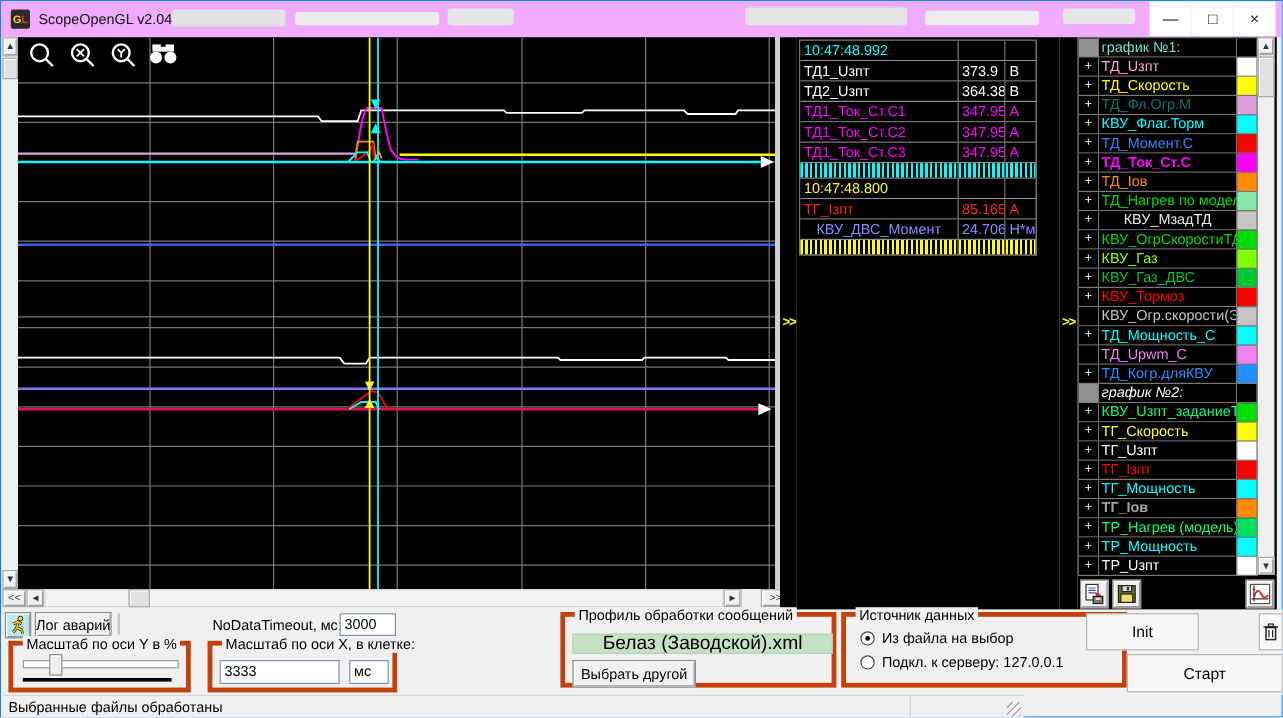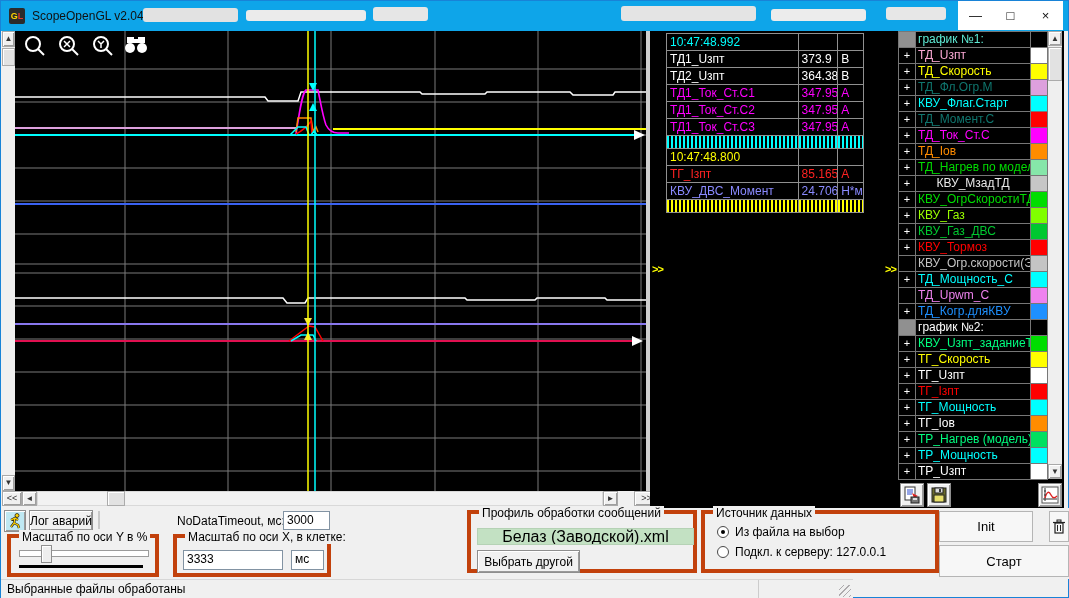--- a/index.html
+++ b/index.html
@@ -1,21 +1,21 @@
 <!DOCTYPE html>
 <html><head>
 <meta charset="utf-8">
 <style>
   html,body{margin:0;padding:0}
   body{width:1069px;height:598px;position:relative;overflow:hidden;
        font-family:"Liberation Sans",sans-serif;background:#F0F0F0;font-size:12px;color:#000}
   .abs{position:absolute}
   
   .window{position:absolute;inset:0;border:1px solid #1883D7;box-sizing:border-box;background:#F0F0F0}
-  .titlebar{position:absolute;left:0;top:0;width:100%;height:30px;background:#0ea5e9}
+  .titlebar{position:absolute;left:0;top:0;width:100%;height:30px;background:#f0abfc}
   .appicon{position:absolute;left:8px;top:7px;width:16px;height:16px;background:#2b2b2b;border-radius:2px;
            color:#FFD400;font-size:9px;font-weight:bold;text-align:center;line-height:16px}
   .appicon span{color:#E23A2E}
   .title-text{position:absolute;left:31px;top:8px;font-size:12px;color:#111;white-space:nowrap}
   .blur{position:absolute;border-radius:3px}
   .wbtn{position:absolute;top:0;height:29px;width:35px;display:flex;align-items:center;justify-content:center;
         color:#111;font-size:13px;background:#FFF}
   
   .sbtn{box-sizing:border-box;background:#F0F0F0;border:1px solid #A9A9A9;
         box-shadow:inset 1px 1px 0 #FFF, inset -1px -1px 0 #9E9E9E;
@@ -223,21 +223,21 @@
           <div class="mc" style="width: 133px; color: rgb(255, 255, 0);">10:47:48.800</div>
           <div class="mc" style="width: 40px;"></div>
           <div class="mc" style="width: 26px;"></div>
         </div>
         <div class="mrow">
           <div class="mc" style="width: 133px; color: rgb(255, 34, 34);">ТГ_Iзпт</div>
           <div class="mc" style="width: 40px; color: rgb(255, 34, 34);">85.165</div>
           <div class="mc" style="width: 26px; color: rgb(255, 34, 34);">А</div>
         </div>
         <div class="mrow">
-          <div class="mc" style="width: 133px; color: rgb(138, 138, 255);">КВУ_ДВС_Момент</div>
+          <div class="mc" style="width: 133px; color: rgb(138, 138, 255); text-align: center;">КВУ_ДВС_Момент</div>
           <div class="mc" style="width: 40px; color: rgb(138, 138, 255);">24.706</div>
           <div class="mc" style="width: 26px; color: rgb(138, 138, 255);">Н*м</div>
         </div>
         <div class="mrow">
           <div class="mc" style="width: 133px; height: 13px; background: repeating-linear-gradient(90deg, rgb(255, 255, 0) 0px, rgb(255, 255, 0) 2px, rgb(0, 0, 0) 2px, rgb(0, 0, 0) 4px);"></div>
           <div class="mc" style="width: 40px; height: 13px; background: repeating-linear-gradient(90deg, rgb(255, 255, 0) 0px, rgb(255, 255, 0) 2px, rgb(0, 0, 0) 2px, rgb(0, 0, 0) 4px);"></div>
           <div class="mc" style="width: 26px; height: 13px; background: repeating-linear-gradient(90deg, rgb(255, 255, 0) 0px, rgb(255, 255, 0) 2px, rgb(0, 0, 0) 2px, rgb(0, 0, 0) 4px);"></div>
         </div>
       </div>
   </div>
@@ -263,31 +263,31 @@
           <div class="cc lbl" style="color: rgb(255, 255, 0);">ТД_Скорость</div>
           <div class="cc sq" style="background: rgb(255, 255, 0);"></div>
         </div>
         <div class="crow">
           <div class="cc plus">+</div>
           <div class="cc lbl" style="color: #0f766e;">ТД_Фл.Огр.М</div>
           <div class="cc sq" style="background: rgb(221, 160, 221);"></div>
         </div>
         <div class="crow">
           <div class="cc plus">+</div>
-          <div class="cc lbl" style="color: rgb(0, 255, 255);">КВУ_Флаг.Старт</div>
+          <div class="cc lbl" style="color: rgb(0, 255, 255);">КВУ_Флаг.Торм</div>
           <div class="cc sq" style="background: rgb(0, 255, 255);"></div>
         </div>
         <div class="crow">
           <div class="cc plus">+</div>
-          <div class="cc lbl" style="color: #0f766e;">ТД_Момент.С</div>
+          <div class="cc lbl" style="color: #3b82f6;">ТД_Момент.С</div>
           <div class="cc sq" style="background: rgb(255, 0, 0);"></div>
         </div>
         <div class="crow">
           <div class="cc plus">+</div>
-          <div class="cc lbl" style="color: rgb(255, 0, 255);">ТД_Ток_Ст.С</div>
+          <div class="cc lbl" style="color: rgb(255, 0, 255); font-weight: bold;">ТД_Ток_Ст.С</div>
           <div class="cc sq" style="background: rgb(255, 0, 255);"></div>
         </div>
         <div class="crow">
           <div class="cc plus">+</div>
           <div class="cc lbl" style="color: rgb(255, 140, 0);">ТД_Iов</div>
           <div class="cc sq" style="background: rgb(255, 140, 0);"></div>
         </div>
         <div class="crow">
           <div class="cc plus">+</div>
           <div class="cc lbl" style="color: rgb(0, 221, 0);">ТД_Нагрев по модели</div>
@@ -333,21 +333,21 @@
           <div class="cc lbl" style="color: rgb(238, 130, 238);">ТД_Upwm_С</div>
           <div class="cc sq" style="background: rgb(238, 130, 238);"></div>
         </div>
         <div class="crow">
           <div class="cc plus">+</div>
           <div class="cc lbl" style="color: rgb(30, 144, 255);">ТД_Когр.дляКВУ</div>
           <div class="cc sq" style="background: rgb(30, 144, 255);"></div>
         </div>
         <div class="crow">
           <div class="cc plus" style="background: rgb(144, 144, 144);"></div>
-          <div class="cc lbl" style="color: rgb(255, 255, 255);"> график №2:</div>
+          <div class="cc lbl" style="color: rgb(255, 255, 255); font-style: italic;"> график №2:</div>
           <div class="cc sq"></div>
         </div>
         <div class="crow">
           <div class="cc plus">+</div>
           <div class="cc lbl" style="color: rgb(0, 255, 127);">КВУ_Uзпт_заданиеТГ</div>
           <div class="cc sq" style="background: rgb(0, 221, 0);"></div>
         </div>
         <div class="crow">
           <div class="cc plus">+</div>
           <div class="cc lbl" style="color: rgb(255, 255, 0);">ТГ_Скорость</div>
@@ -363,21 +363,21 @@
           <div class="cc lbl" style="color: rgb(255, 0, 0);">ТГ_Iзпт</div>
           <div class="cc sq" style="background: rgb(255, 0, 0);"></div>
         </div>
         <div class="crow">
           <div class="cc plus">+</div>
           <div class="cc lbl" style="color: rgb(0, 255, 255);">ТГ_Мощность</div>
           <div class="cc sq" style="background: rgb(0, 255, 255);"></div>
         </div>
         <div class="crow">
           <div class="cc plus">+</div>
-          <div class="cc lbl" style="color: #ffffff;">ТГ_Iов</div>
+          <div class="cc lbl" style="color: #a3a3a3; font-weight: bold;">ТГ_Iов</div>
           <div class="cc sq" style="background: rgb(255, 140, 0);"></div>
         </div>
         <div class="crow">
           <div class="cc plus">+</div>
           <div class="cc lbl" style="color: rgb(0, 255, 127);">ТР_Нагрев (модель)</div>
           <div class="cc sq" style="background: rgb(0, 224, 96);"></div>
         </div>
         <div class="crow">
           <div class="cc plus">+</div>
           <div class="cc lbl" style="color: rgb(0, 255, 255);">ТР_Мощность</div>
@@ -462,21 +462,21 @@
     <div class="grp" style="left:700px;top:2px;width:238px;height:63px">
       <div class="glabel">Источник данных</div>
       <div class="radio-row" style="left:12px;top:11px">
         <span class="radio-dot sel"></span><span>Из файла на выбор</span>
       </div>
       <div class="radio-row" style="left:12px;top:31px">
         <span class="radio-dot"></span><span>Подкл. к серверу: 127.0.0.1</span>
       </div>
     </div>
 
-    <div class="flat abs" style="left:938px;top:3px;width:94px;height:31px">Init</div>
+    <div class="flat abs" style="left:904px;top:3px;width:94px;height:31px">Init</div>
     <div class="flat abs" style="left:1048px;top:3px;width:20px;height:31px">
       <svg width="14" height="16" viewBox="0 0 14 16">
         <rect x="3" y="4" width="8" height="10" fill="none" stroke="#222" stroke-width="1.2"></rect>
         <line x1="1" y1="3.5" x2="13" y2="3.5" stroke="#222" stroke-width="1.2"></line>
         <rect x="5" y="1" width="4" height="2" fill="none" stroke="#222"></rect>
         <line x1="5.5" y1="6" x2="5.5" y2="12" stroke="#222"></line>
           <line x1="8.5" y1="6" x2="8.5" y2="12" stroke="#222"></line>
       </svg>
     </div>
     <div class="flat abs" style="left:938px;top:37px;width:130px;height:32px">Старт</div>

